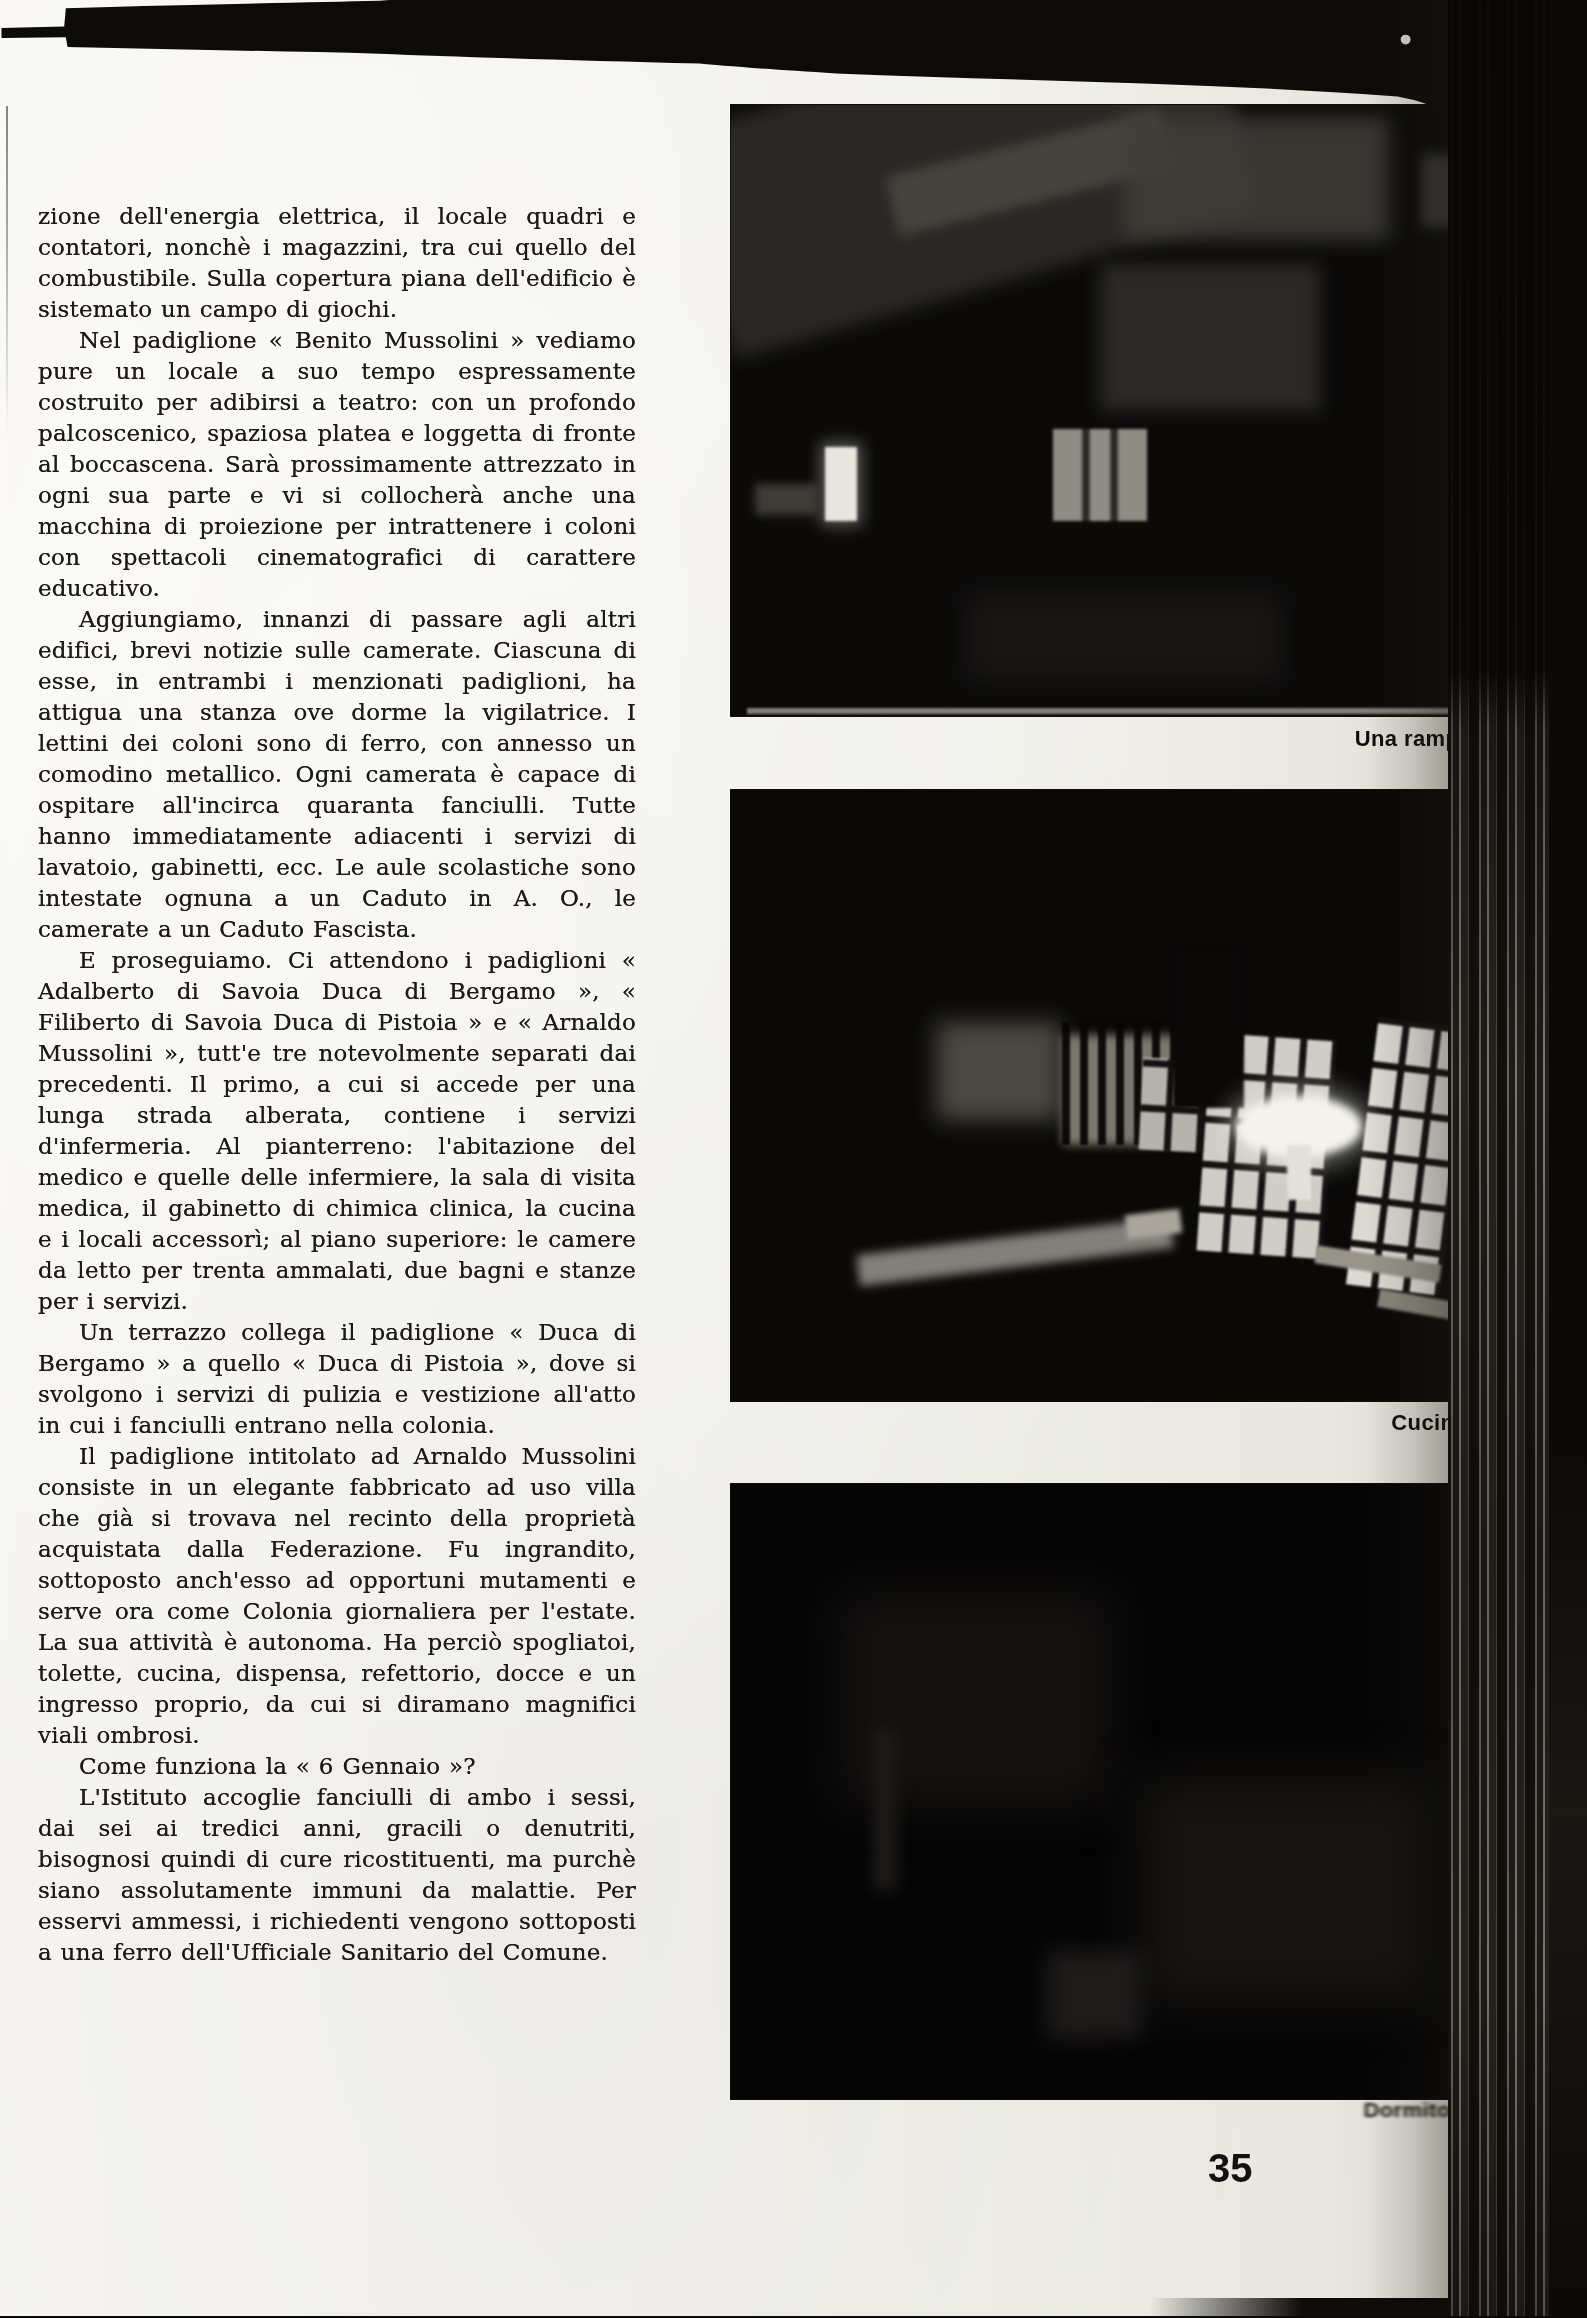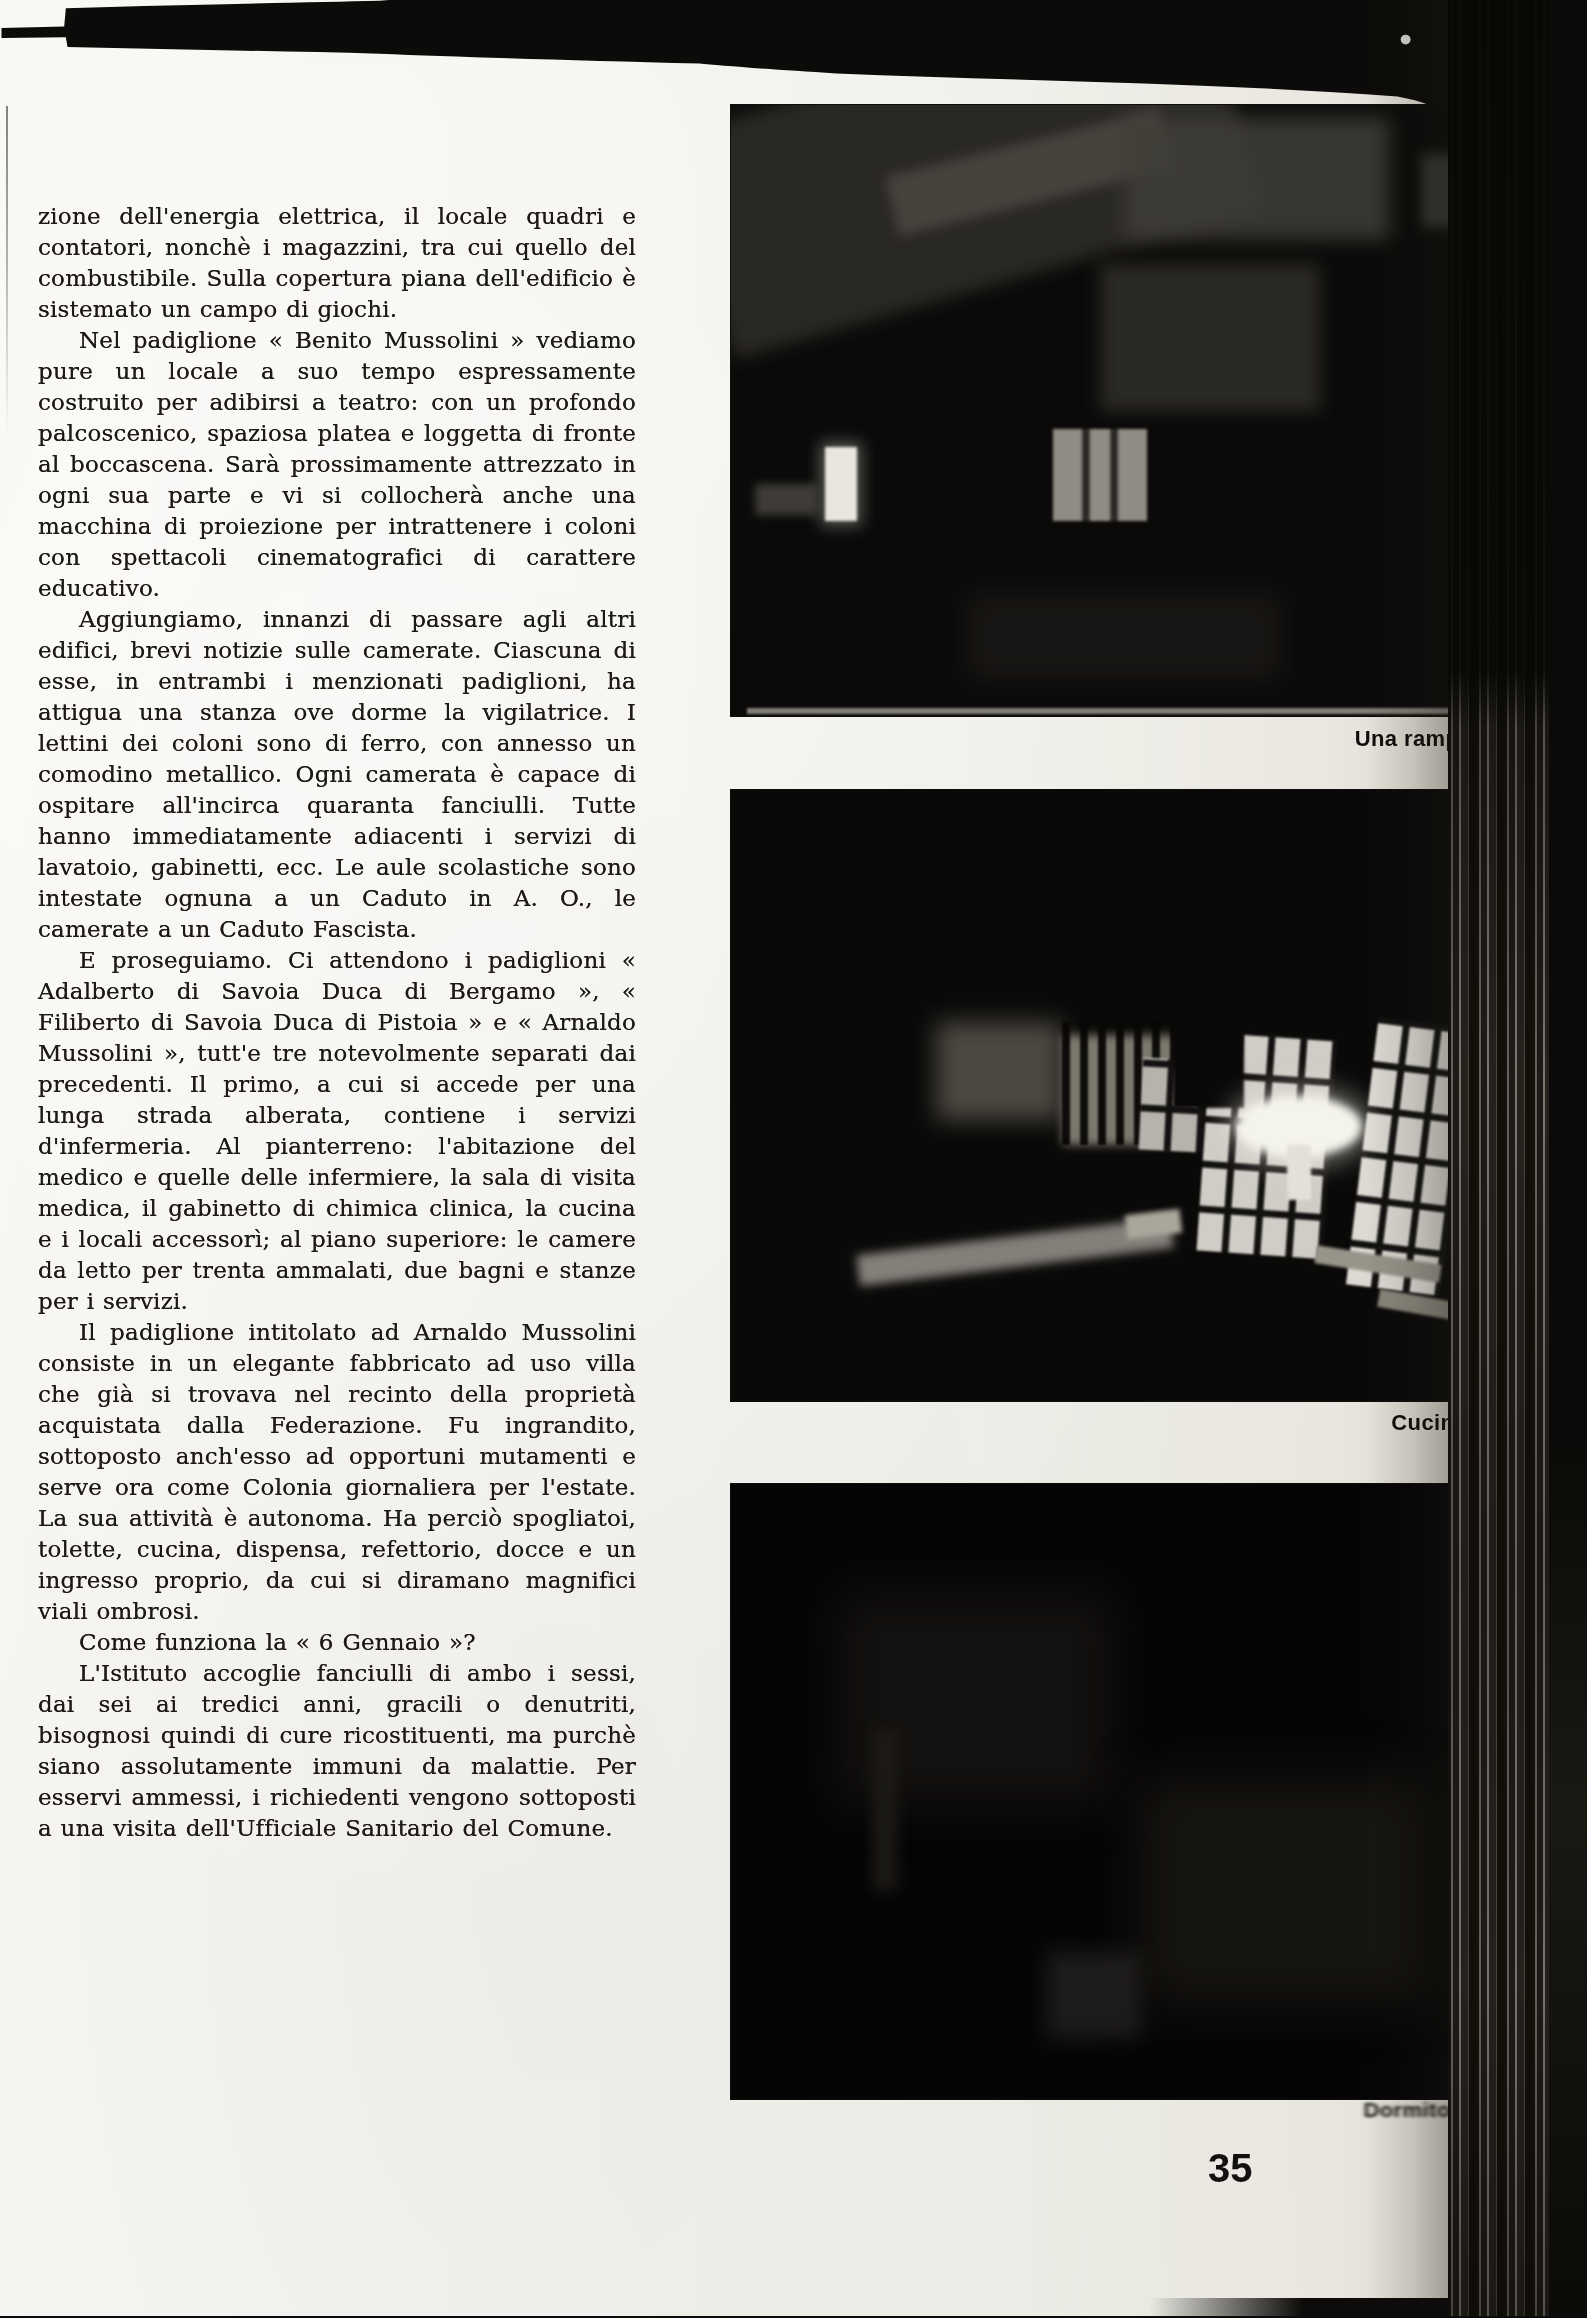--- a/index.html
+++ b/index.html
@@ -55,23 +55,24 @@
 
 <div class="sheet">
 
   <div class="margin-line"></div>
 
   <main class="text-col">
     <p class="first">zione dell'energia elettrica, il locale quadri e contatori, nonchè i magazzini, tra cui quello del combustibile. Sulla copertura piana dell'edificio è sistemato un campo di giochi.</p>
     <p>Nel padiglione « Benito Mussolini » vediamo pure un locale a suo tempo espressamente costruito per adibirsi a teatro: con un profondo palcoscenico, spaziosa platea e loggetta di fronte al boccascena. Sarà prossimamente attrezzato in ogni sua parte e vi si collocherà anche una macchina di proiezione per intrattenere i coloni con spettacoli cinematografici di carattere educativo.</p>
     <p>Aggiungiamo, innanzi di passare agli altri edifici, brevi notizie sulle camerate. Ciascuna di esse, in entrambi i menzionati padiglioni, ha attigua una stanza ove dorme la vigilatrice. I lettini dei coloni sono di ferro, con annesso un comodino metallico. Ogni camerata è capace di ospitare all'incirca quaranta fanciulli. Tutte hanno immediatamente adiacenti i servizi di lavatoio, gabinetti, ecc. Le aule scolastiche sono intestate ognuna a un Caduto in A. O., le camerate a un Caduto Fascista.</p>
     <p>E proseguiamo. Ci attendono i padiglioni « Adalberto di Savoia Duca di Bergamo », « Filiberto di Savoia Duca di Pistoia » e « Arnaldo Mussolini », tutt'e tre notevolmente separati dai precedenti. Il primo, a cui si accede per una lunga strada alberata, contiene i servizi d'infermeria. Al pianterreno: l'abitazione del medico e quelle delle infermiere, la sala di visita medica, il gabinetto di chimica clinica, la cucina e i locali accessorì; al piano superiore: le camere da letto per trenta ammalati, due bagni e stanze per i servizi.</p>
+    <p>Un terrazzo collega il padiglione « Duca di Bergamo » a quello « Duca di Pistoia », dove si svolgono i servizi di pulizia e vestizione all'atto in cui i fanciulli entrano nella colonia.</p>
     <p>Il padiglione intitolato ad Arnaldo Mussolini consiste in un elegante fabbricato ad uso villa che già si trovava nel recinto della proprietà acquistata dalla Federazione. Fu ingrandito, sottoposto anch'esso ad opportuni mutamenti e serve ora come Colonia giornaliera per l'estate. La sua attività è autonoma. Ha perciò spogliatoi, tolette, cucina, dispensa, refettorio, docce e un ingresso proprio, da cui si diramano magnifici viali ombrosi.</p>
     <p>Come funziona la « 6 Gennaio »?</p>
-    <p>L'Istituto accoglie fanciulli di ambo i sessi, dai sei ai tredici anni, gracili o denutriti, bisognosi quindi di cure ricostituenti, ma purchè siano assolutamente immuni da malattie. Per esservi ammessi, i richiedenti vengono sottoposti a una visita dell'Ufficiale Sanitario del Comune.</p>
+    <p>L'Istituto accoglie fanciulli di ambo i sessi, dai sei ai tredici anni, gracili o denutriti, bisognosi quindi di cure ricostituenti, ma purchè siano assolutamente immuni da malattie. Per esservi ammessi, i richiedenti vengono sottoposti a una ferro dell'Ufficiale Sanitario del Comune.</p>
   </main>
 
   <figure class="photo ph1">
     <i style="left:-5%;top:-8%;width:70%;height:38%;background:#2e2c28;transform:rotate(-16deg);filter:blur(8.3px);opacity:.9;"></i>
     <i style="left:20%;top:6%;width:36%;height:10%;background:#4d4a44;transform:rotate(-14deg);filter:blur(5.8px);opacity:.8;"></i>
     <i style="left:50%;top:2%;width:34%;height:20%;background:#403e38;filter:blur(10px);opacity:.85;"></i>
     <i style="left:88%;top:8%;width:12%;height:12%;background:#4a4841;filter:blur(6.6px);opacity:.7;"></i>
     <i style="left:47%;top:26%;width:28%;height:24%;background:#2b2925;filter:blur(8.3px);"></i>
     <i style="left:12%;top:56%;width:4%;height:12%;background:#e8e6df;filter:blur(1.7px);box-shadow:0 0 15px 5px rgba(230,228,220,.35);"></i>
     <i style="left:41%;top:53%;width:12%;height:15%;background:#8f8c83;filter:blur(1.7px);background-image:linear-gradient(90deg,transparent 30%,#2a2824 32%,#2a2824 38%,transparent 40%,transparent 60%,#2a2824 62%,#2a2824 68%,transparent 70%);"></i>

